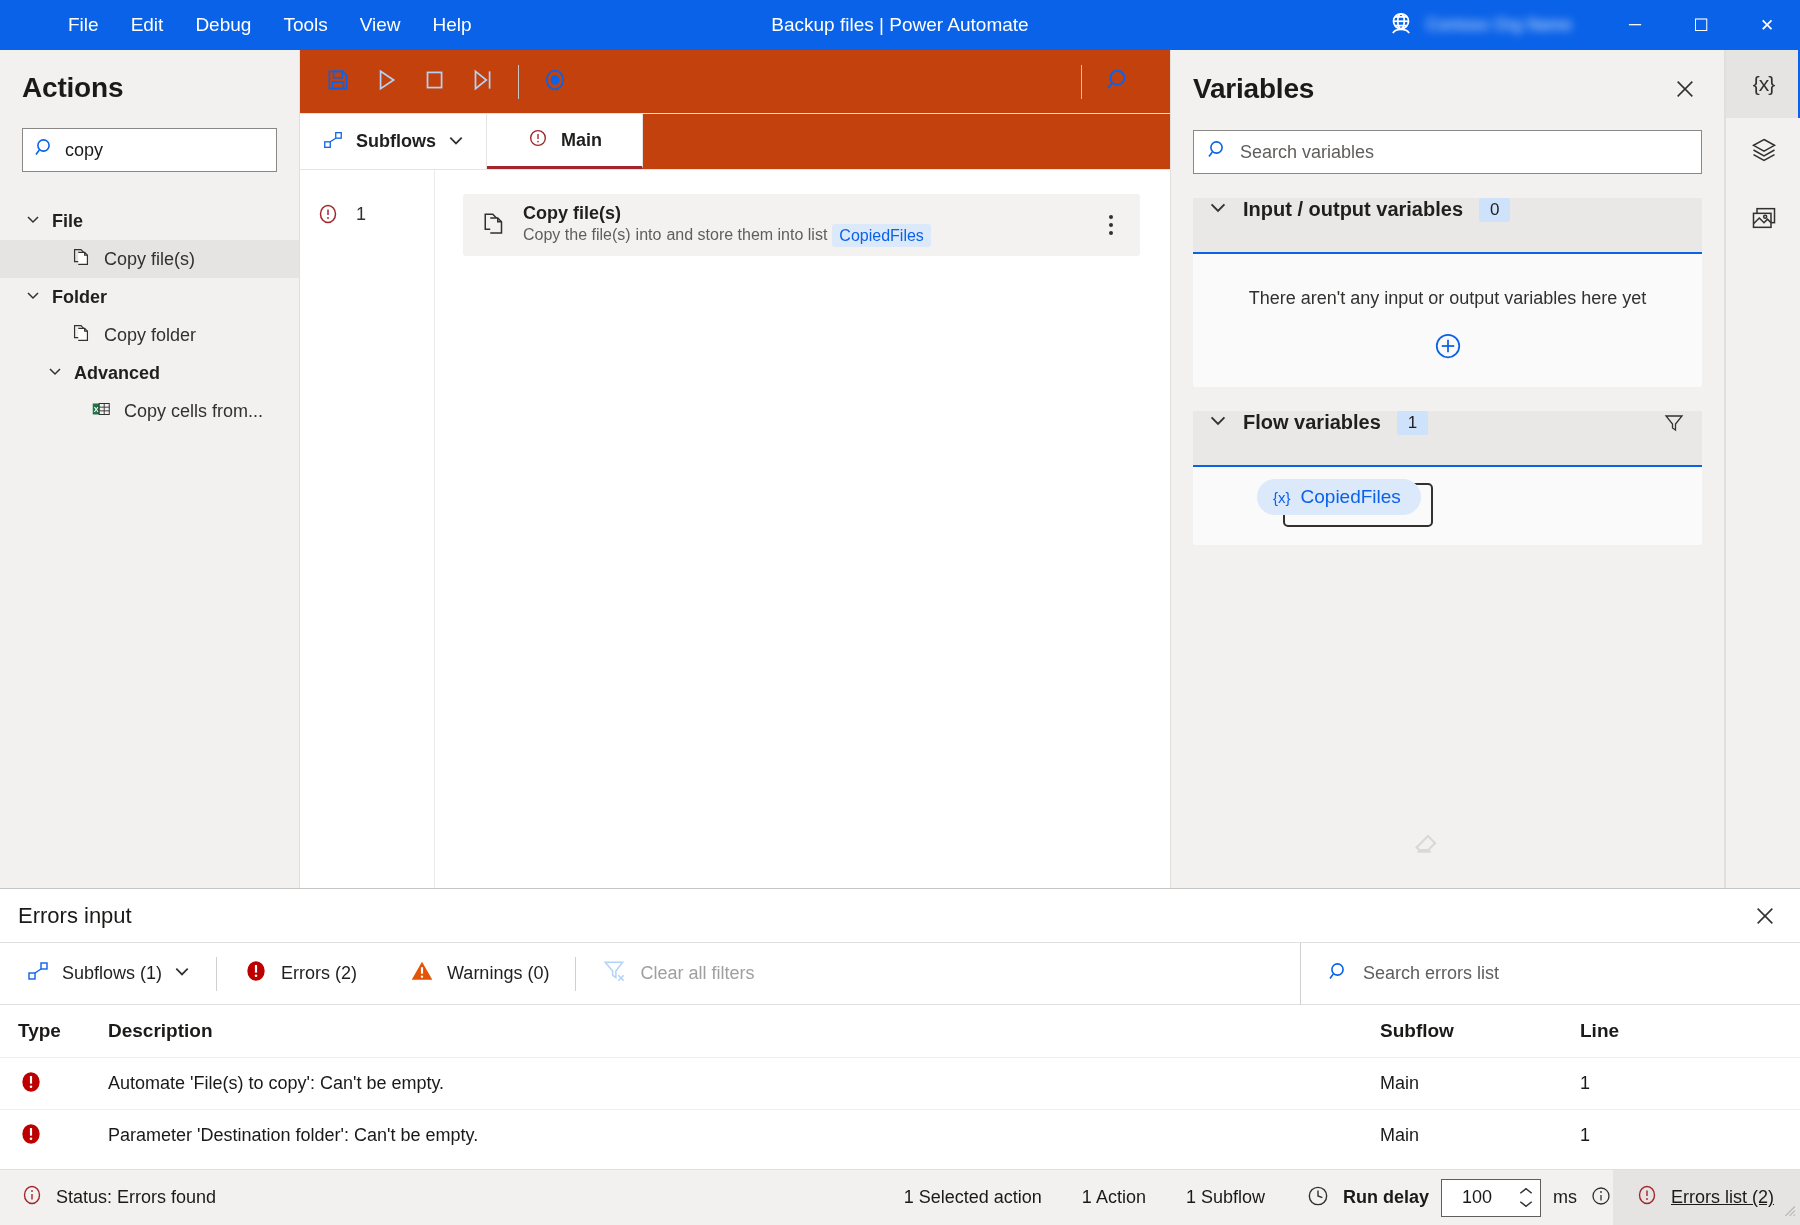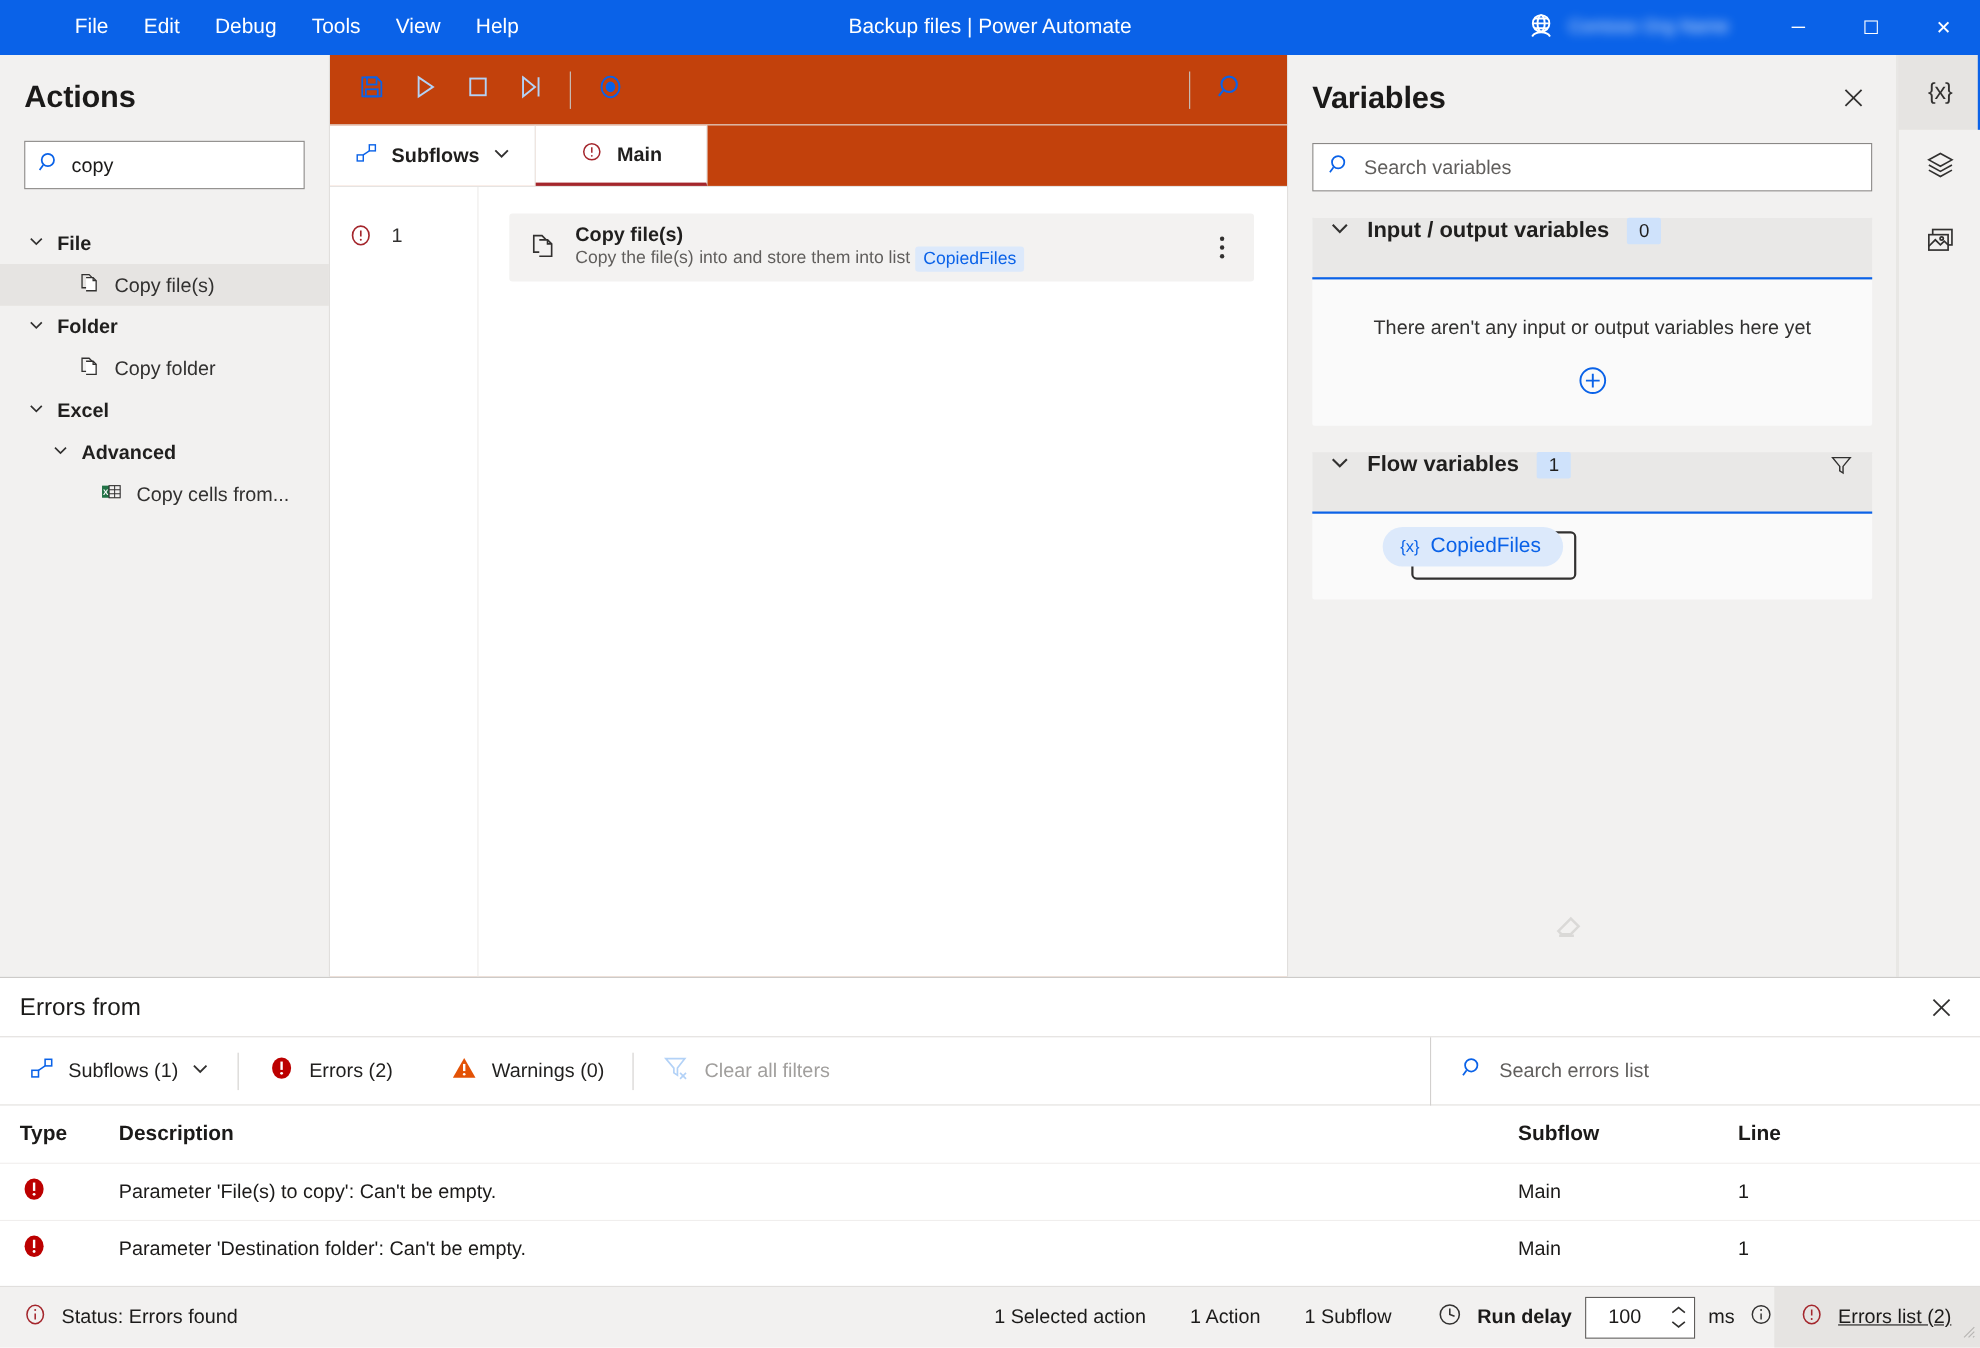--- a/index.html
+++ b/index.html
@@ -309,28 +309,20 @@
         <span>
           <svg width="22" height="22" viewBox="0 0 24 24" fill="none" stroke="#323130" stroke-width="1.3">
             <path d="M5 4h7l3 3v10H5z"></path>
               <path d="M9 7h7l3 3v10H9" fill="#fff"></path>
               <polyline points="16,7 16,10 19,10"></polyline>
           </svg>
         </span>
         <span class="lname">Copy folder</span>
       </div>
 
-      <div class="tree-group">
-        <span>
-          <svg width="14" height="14" viewBox="0 0 14 14" fill="none" stroke="#323130" stroke-width="1.5">
-            <polyline points="2,5 7,10 12,5"></polyline>
-            </svg>
-        </span>
-        <span class="gname">Excel</span>
-      </div>
 
       <div class="tree-group indent1">
         <span>
           <svg width="14" height="14" viewBox="0 0 14 14" fill="none" stroke="#323130" stroke-width="1.5">
             <polyline points="2,5 7,10 12,5"></polyline>
             </svg>
         </span>
         <span class="gname">Advanced</span>
       </div>
 
@@ -571,21 +563,21 @@
             <rect x="3" y="8" width="15" height="12" fill="#f2f1f0"></rect>
           <polyline points="3,17 8,12 12,16 15,13 18,16"></polyline>
             <circle cx="13" cy="11" r="1.3"></circle>
         </svg>
       </span>
     </div>
   </div>
 
   <div class="errors-panel">
     <div class="el-head">
-      <div class="el-title">Errors from</div>
+      <div class="el-title">Errors input</div>
       <div class="el-close">
         <svg width="22" height="22" viewBox="0 0 18 18" stroke="#323130" stroke-width="1.3">
           <line x1="3" y1="3" x2="15" y2="15"></line>
             <line x1="15" y1="3" x2="3" y2="15"></line>
         </svg>
       </div>
     </div>
 
     <div class="el-filters">
       <div class="elf-item">
@@ -658,21 +650,21 @@
       <div class="el-row">
         <div class="col-type">
           <span>
             <svg width="26" height="26" viewBox="0 0 24 24">
               <ellipse cx="12" cy="12" rx="8" ry="9" fill="#bc0000"></ellipse>
               <rect x="11" y="6.5" width="2" height="7" fill="#fff"></rect>
                 <circle cx="12" cy="16.4" r="1.2" fill="#fff"></circle>
             </svg>
           </span>
         </div>
-        <div class="el-cell col-desc">Parameter 'File(s) to copy': Can't be empty.</div>
+        <div class="el-cell col-desc">Automate 'File(s) to copy': Can't be empty.</div>
         <div class="el-cell col-sub">Main</div>
         <div class="el-cell col-line">1</div>
       </div>
 
       <div class="el-row">
         <div class="col-type">
           <span>
             <svg width="26" height="26" viewBox="0 0 24 24">
               <ellipse cx="12" cy="12" rx="8" ry="9" fill="#bc0000"></ellipse>
               <rect x="11" y="6.5" width="2" height="7" fill="#fff"></rect>

